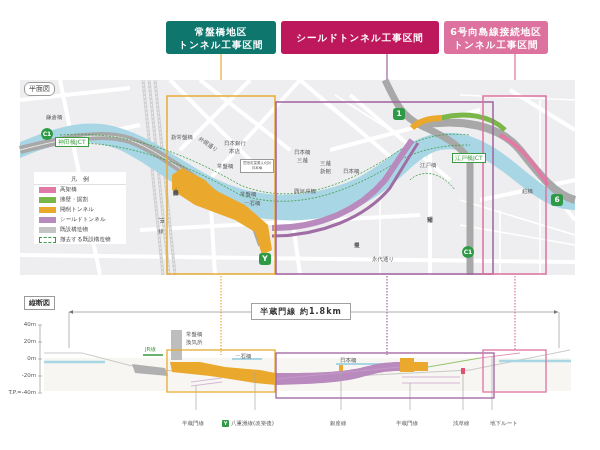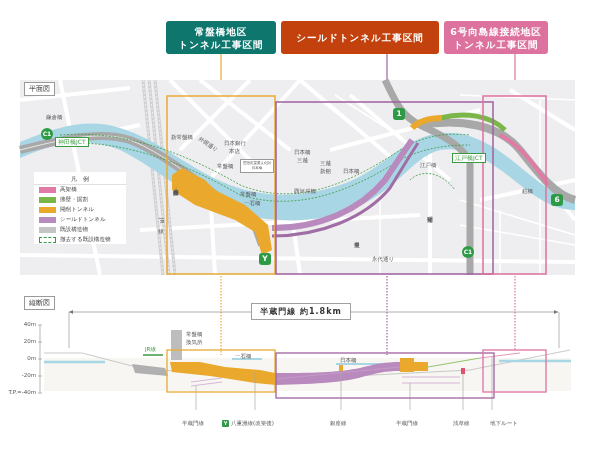--- a/index.html
+++ b/index.html
@@ -1,20 +1,20 @@
 <!DOCTYPE html>
 <html><head>
 <meta charset="utf-8">
 <style>
   html, body { margin:0; padding:0; background:#ffffff; }
   body { width:600px; height:450px; position:relative; overflow:hidden; font-family:"DejaVu Sans", sans-serif; }
   .abs { position:absolute; }
   .header-box { position:absolute; color:#fff; font-weight:bold; font-size:9.5px; line-height:13px; text-align:center; border-radius:3px; display:flex; align-items:center; justify-content:center; letter-spacing:1px; }
   .hdr-orange { background:#0f766e; }
-  .hdr-purple { background:#c2410c; }
+  .hdr-purple { background:#be185d; }
   .hdr-pink { background:#dd729f; }
   .tag { position:absolute; background:#fff; border:1px solid #9a9a9a; font-size:7px; color:#333; padding:1px 4px; line-height:10px; }
   .lbl { position:absolute; font-size:5.5px; color:#555; line-height:7px; white-space:nowrap; }
   .lblv { position:absolute; font-size:5.5px; color:#555; line-height:6.5px; writing-mode:vertical-rl; }
   .legend { position:absolute; left:34px; top:172px; width:92px; height:72px; background:#fff; }
   .legend-title { text-align:center; font-size:6px; color:#444; margin-top:3px; height:9px; border-bottom:1px solid #e0e0e0; }
   .legend-row { display:flex; align-items:center; height:10px; padding-left:5px; font-size:5.6px; color:#444; }
   .swatch { width:17px; height:6px; margin-right:4px; }
   .jct { position:absolute; font-size:6px; color:#3a9a3f; border:1px solid #3a9a3f; background:#fff; padding:0 2px; line-height:8px; }
   .shield { position:absolute; width:12px; height:12px; border-radius:3px; background:#2e9a46; color:#fff; font-size:7.5px; font-weight:bold; text-align:center; line-height:12px; }
@@ -112,21 +112,21 @@
 
   <rect x="167" y="96" width="108" height="178" fill="none" stroke="#e8ab33" stroke-width="1.5"></rect>
   <rect x="276" y="102" width="217" height="172" fill="none" stroke="#a0619f" stroke-width="1.5"></rect>
   <rect x="483" y="96" width="63" height="178" fill="none" stroke="#dd729f" stroke-width="1.5"></rect>
 
   <line x1="221" y1="276" x2="221" y2="355" stroke="#e8ab33" stroke-width="1.2" stroke-dasharray="1.5 1.5"></line>
   <line x1="387" y1="276" x2="387" y2="355" stroke="#a0619f" stroke-width="1.2" stroke-dasharray="1.5 1.5"></line>
   <line x1="515" y1="276" x2="515" y2="350" stroke="#dd729f" stroke-width="1.2" stroke-dasharray="1.5 1.5"></line>
 </svg>
 
-<div class="tag" style="left:24px; top:82px;">平面図</div>
+<div class="tag" style="left:24px; top:82px;border-radius:6px;">平面図</div>
 
 <div class="legend">
   <div class="legend-title">凡　例</div>
   <div class="legend-row">
       <span class="swatch" style="background:#e27aa6;"></span>
       <span>高架橋</span>
     </div>
   <div class="legend-row">
       <span class="swatch" style="background:#7ab648;"></span>
       <span>擁壁・掘割</span>
@@ -242,21 +242,21 @@
     <line x1="410" y1="383" x2="410" y2="410"></line>
     <line x1="463" y1="374" x2="463" y2="410"></line>
     <line x1="492" y1="357" x2="492" y2="410"></line>
   </g>
 
   <rect x="167" y="350" width="108" height="42" fill="none" stroke="#e8ab33" stroke-width="1.3"></rect>
   <rect x="276" y="353" width="218" height="45" fill="none" stroke="#a0619f" stroke-width="1.3"></rect>
   <rect x="483" y="350" width="63" height="42" fill="none" stroke="#dd729f" stroke-width="1.3"></rect>
 </svg>
 
-<div class="tag" style="left:24px; top:296px;">縦断図</div>
+<div class="tag" style="left:24px; top:296px;font-weight:bold;">縦断図</div>
 <div class="span-label">半蔵門線 約1.8km</div>
 
 <div class="axis-lbl" style="left:-4px; top:321px;">40m</div>
 <div class="axis-lbl" style="left:-4px; top:338px;">20m</div>
 <div class="axis-lbl" style="left:-4px; top:355px;">0m</div>
 <div class="axis-lbl" style="left:-4px; top:372px;">-20m</div>
 <div class="axis-lbl" style="left:-4px; top:389px;">T.P.=-40m</div>
 
 <div class="lbl" style="left:145px; top:346px; color:#3a9a3f;">JR線</div>
 <div class="lbl" style="left:186px; top:331px;">常盤橋</div>

